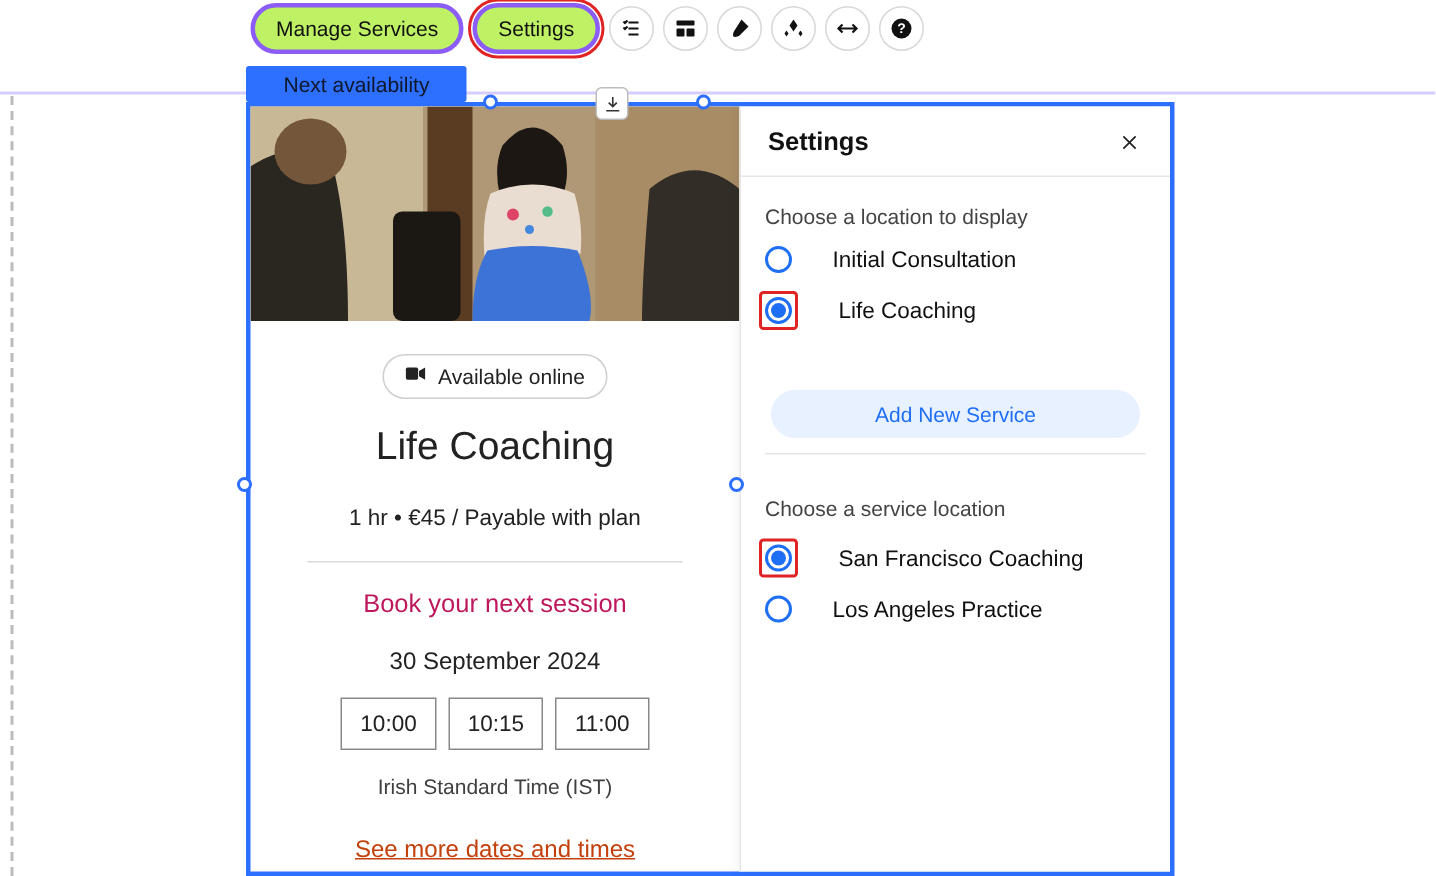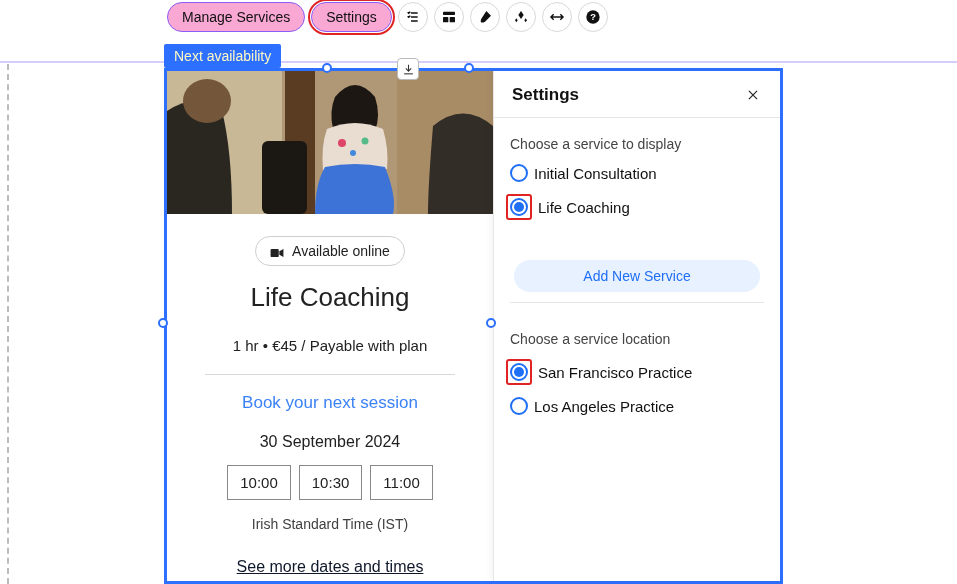--- a/index.html
+++ b/index.html
@@ -15,22 +15,22 @@
   
   .toolbar {
     position: absolute;
     top: 2px;
     left: 167px;
     display: flex;
     align-items: center;
     gap: 6px;
   }
   .pill-btn {
-    background: #f9a8d4;
-    border: 1px solid #8b5cf6;
+    background: #bef264;
+    border: 3px solid #8b5cf6;
     border-radius: 999px;
     padding: 6px 14px;
     font-size: 14px;
     color: #111;
     cursor: pointer;
   }
   .pill-btn.highlighted {
     outline: 2px solid #e02424;
     outline-offset: 1px;
   }
@@ -57,23 +57,23 @@
     height: 2px;
     background: #d6cdfb;
   }
 
   
   .na-tag {
     position: absolute;
     top: 44px;
     left: 164px;
     background: #2d6fff;
-    color: #fef9c3;
+    color: #0f172a;
     font-size: 14px;
-    padding: 4px 10px;
+    padding: 4px 25px;
     border-radius: 2px;
     z-index: 5;
   }
 
   
   .sel-frame {
     position: absolute;
     top: 68px;
     left: 164px;
     width: 619px;
@@ -116,60 +116,60 @@
   
   .card-body {
     position:absolute;
     top:143px; left:0; width:326px; bottom:0;
     padding: 22px 28px 0;
     text-align:center;
     color:#222;
   }
   .avail-badge {
     display:inline-flex;
-    align-items:flex-end;
+    align-items:flex-start;
     gap:8px;
     padding:6px 14px;
     border:1px solid #cfcfcf;
     border-radius:999px;
     font-size:14px;
     color:#222;
   }
   .svc-title { margin-top:16px; font-size:26px; font-weight:400; color:#222; }
   .meta { margin-top:24px; font-size:15px; color:#222; }
   .divider { margin:20px 10px 0; height:1px; background:#d9d9d9; }
-  .book-next { margin-top:18px; font-size:17px; font-weight:400; color:#3b82f6;}
+  .book-next { margin-top:18px; font-size:17px; font-weight:400; color:#be185d;}
   .date-line { margin-top:20px; font-size:16px; color:#222;}
   .slots { margin-top:14px; display:flex; gap:8px; justify-content:center;}
   .slot {
     border:1px solid #888; padding:8px 12px; font-size:15px; color:#222; min-width:56px;
     cursor:pointer; background:#fff;
   }
   .tz-line { margin-top:16px; font-size:14px; color:#404040;}
-  .see-more { margin-top:26px; font-size:16px; color:#0f172a; text-decoration:underline; cursor:pointer;}
+  .see-more { margin-top:26px; font-size:16px; color:#c2410c; text-decoration:underline; cursor:pointer;}
 
   
   .settings-panel {
     position:absolute;
     top:0; left:326px; right:0; bottom:0;
     background:#fff;
     border-left:1px solid #e6e6e6;
     box-shadow: -2px 0 8px rgba(0,0,0,0.05);
     z-index:4;
   }
   .sp-head {
     display:flex; align-items:center; justify-content:space-between;
     padding:14px 18px 12px 18px;
     border-bottom:1px solid #e6e6e6;
   }
   .sp-title { font-size:17px; font-weight:700; color:#111;}
   .sp-close { cursor:pointer; color:#222; width:18px; height:18px; display:flex;align-items:center;justify-content:center;}
   .sp-section { padding:18px 16px 10px 16px; }
   .sp-label { font-size:14px; color:#444; margin-bottom:12px;}
-  .radio-row { display:flex; align-items:center; gap:6px; margin-bottom:12px; font-size:15px; color:#111;}
+  .radio-row { display:flex; align-items:center; gap:27px; margin-bottom:12px; font-size:15px; color:#111;}
   .radio {
     width:18px; height:18px; border-radius:50%;
     border:2px solid #1f6ff5;
     display:flex;align-items:center;justify-content:center;
     cursor:pointer;
     flex-shrink:0;
   }
   .radio.selected::after {
     content:""; width:10px; height:10px; background:#1f6ff5; border-radius:50%;
   }
@@ -295,39 +295,39 @@
         </svg>
       <span>Available online</span>
     </span>
     <div class="svc-title">Life Coaching</div>
     <div class="meta">1 hr • €45 / Payable with plan</div>
     <div class="divider"></div>
     <div class="book-next">Book your next session</div>
     <div class="date-line">30 September 2024</div>
     <div class="slots">
       <button class="slot">10:00</button>
-      <button class="slot">10:30</button>
+      <button class="slot">10:15</button>
       <button class="slot">11:00</button>
     </div>
     <div class="tz-line">Irish Standard Time (IST)</div>
     <div class="see-more">See more dates and times</div>
   </div>
 
   <div class="settings-panel">
     <div class="sp-head">
       <span class="sp-title">Settings</span>
       <span class="sp-close">
         <svg viewBox="0 0 24 24" width="14" height="14" stroke="currentColor" stroke-width="2" fill="none">
             <path d="M5 5l14 14M19 5L5 19"></path>
           </svg>
       </span>
     </div>
 
     <div class="sp-section">
-      <div class="sp-label">Choose a service to display</div>
+      <div class="sp-label">Choose a location to display</div>
       <div id="services-list">
           <div class="radio-row">
             <span class="radio"></span>
             <span>Initial Consultation</span>
           </div>
           <div class="radio-row">
             <span class="radio-hl">
               <span class="radio selected"></span>
             </span>
             <span>Life Coaching</span>
@@ -339,21 +339,21 @@
 
     <div class="sep2"></div>
 
     <div class="sp-section">
       <div class="sp-label">Choose a service location</div>
       <div id="locations-list">
           <div class="radio-row">
             <span class="radio-hl">
               <span class="radio selected"></span>
             </span>
-            <span>San Francisco Practice</span>
+            <span>San Francisco Coaching</span>
           </div>
           <div class="radio-row">
             <span class="radio"></span>
             <span>Los Angeles Practice</span>
           </div>
         </div>
     </div>
   </div>
 
 </div>

